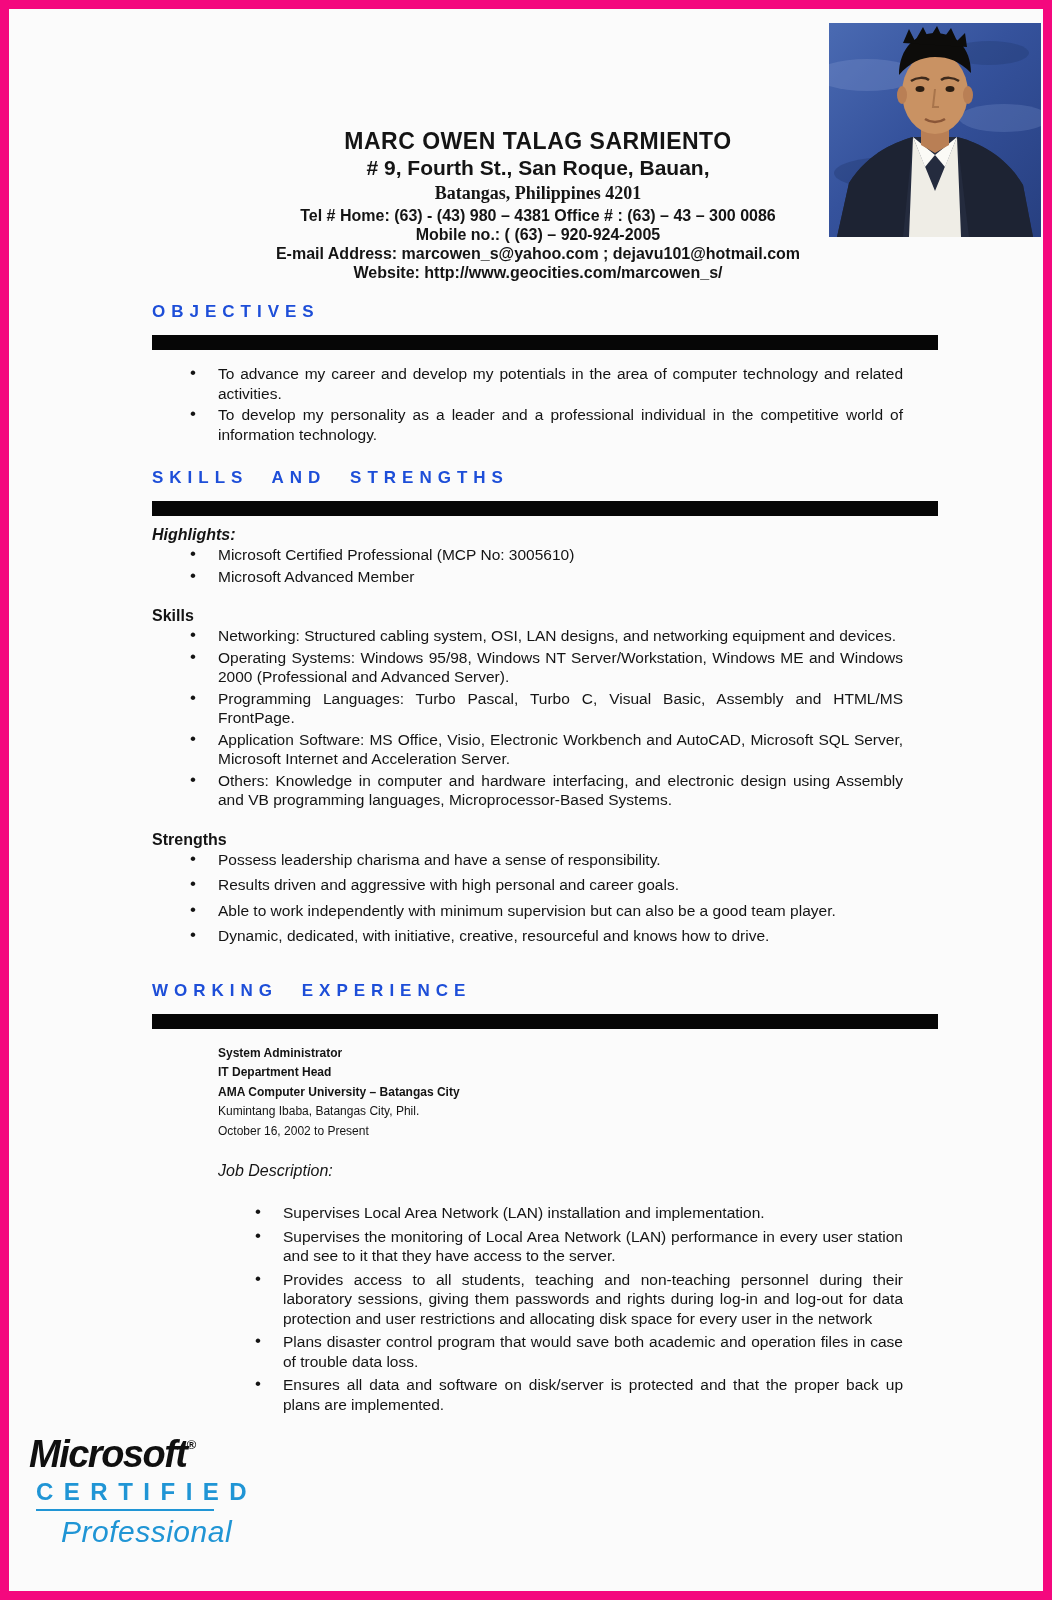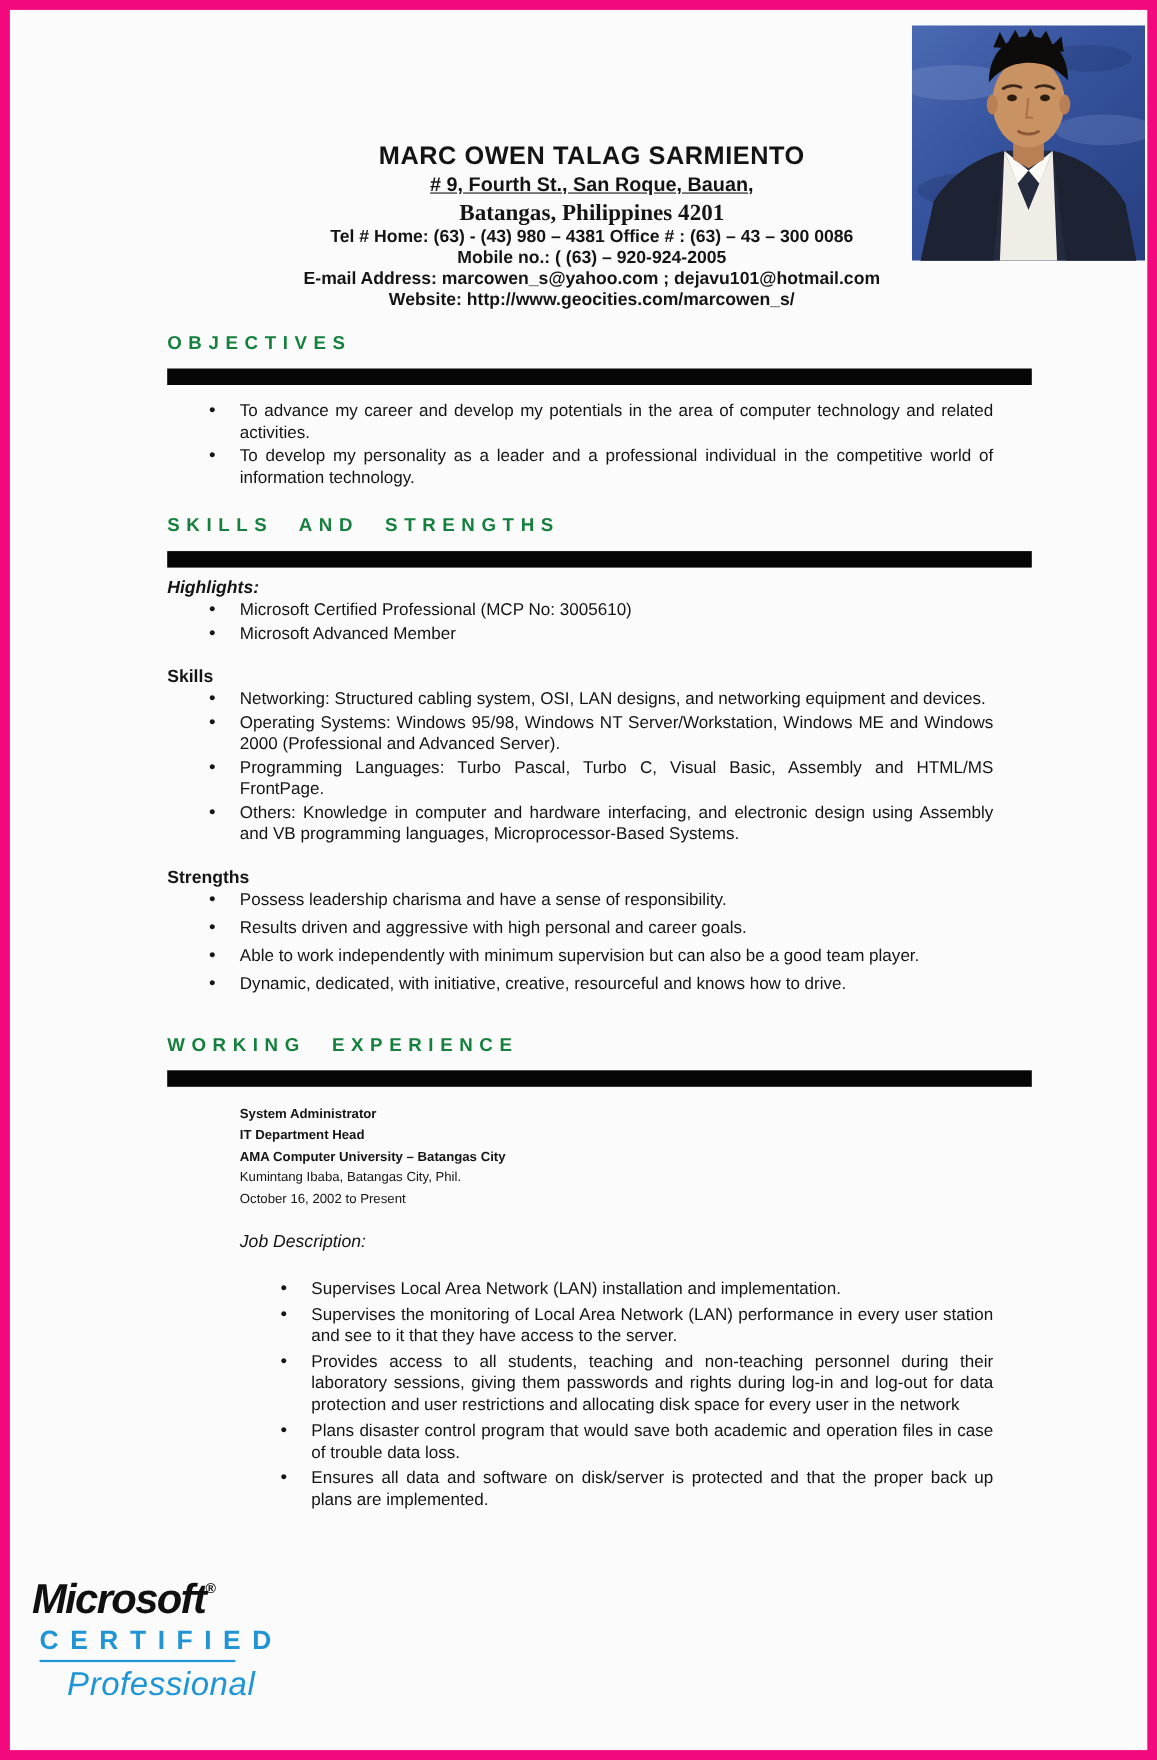--- a/index.html
+++ b/index.html
@@ -26,34 +26,34 @@
   }
 
   
   .header-block {
     padding-top: 118px;
     padding-left: 24px;
     text-align: center;
     line-height: 1;
   }
   .h-name   { font-size: 23px; font-weight: bold; line-height: 28px; letter-spacing: 0.5px; }
-  .h-addr1  { font-size: 18px; font-weight: bold; line-height: 26px; text-decoration: underline; }
-  .h-addr2  { font-family: "Liberation Serif", serif; font-size: 21px; font-weight: bold; line-height: 25px; }
+  .h-addr1  { font-size: 21px; font-weight: bold; line-height: 26px; }
+  .h-addr2  { font-family: "Liberation Serif", serif; font-size: 18px; font-weight: bold; line-height: 25px; }
   .h-line   { font-size: 16px; font-weight: bold; line-height: 19px; }
 
   
   .section { margin-left: 143px; }
   .section-title {
     margin: 0;
     font-size: 17px;
     font-weight: bold;
     letter-spacing: 6px;
     word-spacing: 13px;
     line-height: 21px;
-    color: #15803d;
+    color: #1d4ed8;
   }
   .title-bar {
     width: 786px;
     height: 15px;
     background: #060606;
     margin-top: 13px;
   }
 
   .sec-objectives { margin-top: 19px; }
   .sec-skills     { margin-top: 23px; }
@@ -227,20 +227,21 @@
     <ul class="blist">
         <li class="li"><span>Microsoft Certified Professional (MCP No: 3005610)</span></li>
         <li class="li"><span>Microsoft Advanced Member</span></li>
       </ul>
 
     <div class="sub-label gap20">Skills</div>
     <ul class="blist">
         <li class="li"><span>Networking: Structured cabling system, OSI, LAN designs, and networking equipment and devices.</span></li>
         <li class="li"><span>Operating Systems: Windows 95/98, Windows NT Server/Workstation, Windows ME and Windows 2000 (Professional and Advanced Server).</span></li>
         <li class="li"><span>Programming Languages: Turbo Pascal, Turbo C, Visual Basic, Assembly and HTML/MS FrontPage.</span></li>
+        <li class="li"><span>Application Software: MS Office, Visio, Electronic Workbench and AutoCAD, Microsoft SQL Server, Microsoft Internet and Acceleration Server.</span></li>
         <li class="li"><span>Others: Knowledge in computer and hardware interfacing, and electronic design using Assembly and VB programming languages, Microprocessor-Based Systems.</span></li>
       </ul>
 
     <div class="sub-label gap20">Strengths</div>
     <ul class="blist strengths-list">
         <li class="li"><span>Possess leadership charisma and have a sense of responsibility.</span></li>
         <li class="li"><span>Results driven and aggressive with high personal and career goals.</span></li>
         <li class="li"><span>Able to work independently with minimum supervision but can also be a good team player.</span></li>
         <li class="li"><span>Dynamic, dedicated, with initiative, creative, resourceful and knows how to drive.</span></li>
       </ul>

